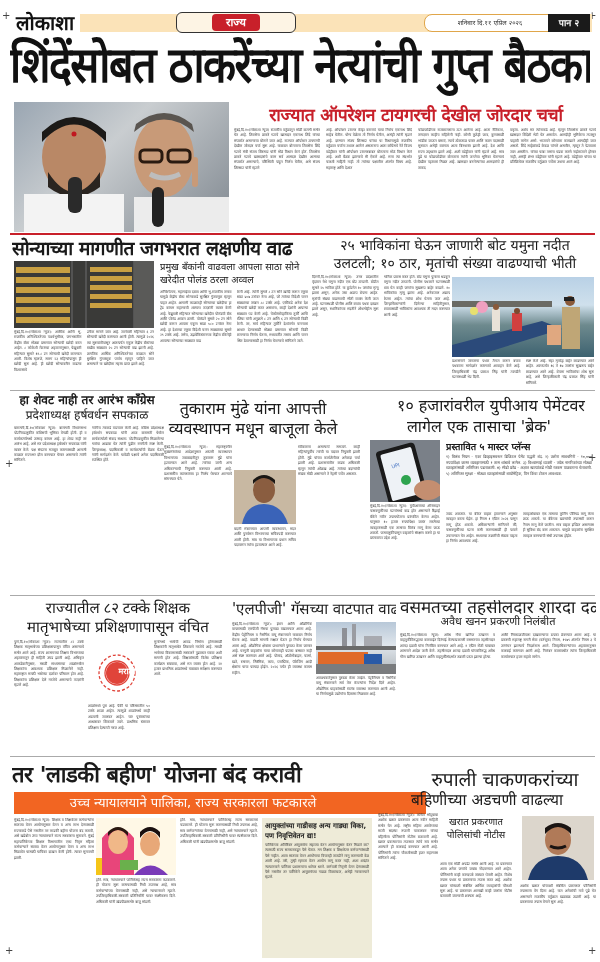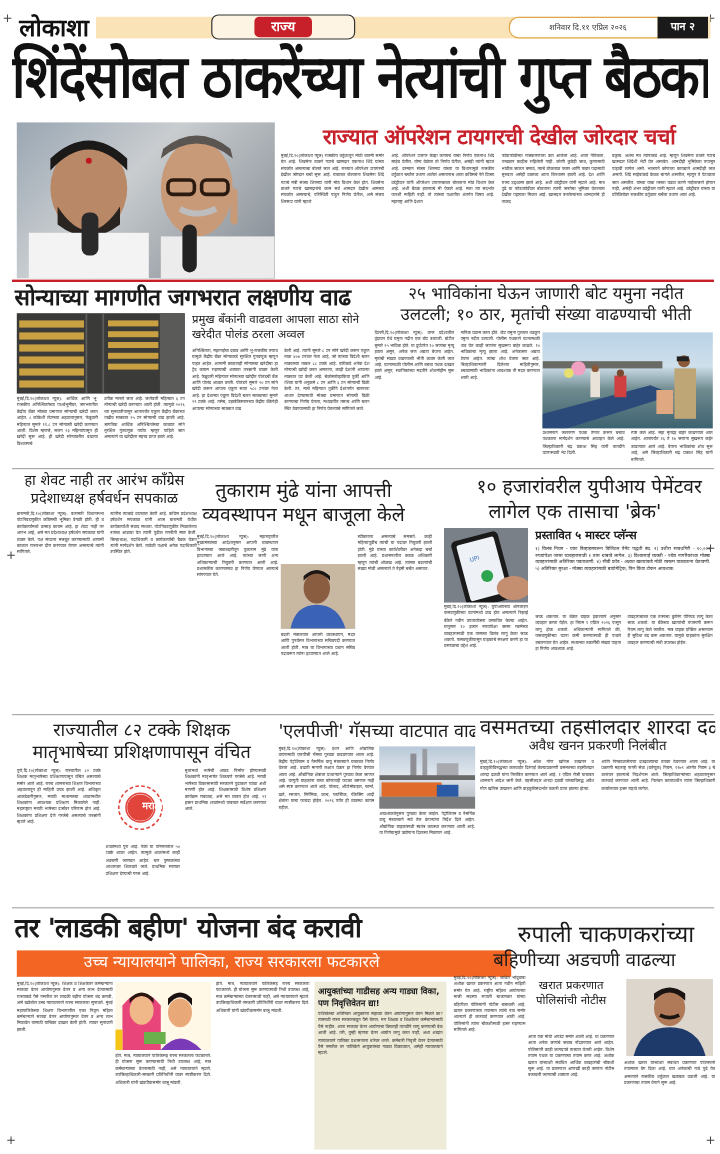--- a/index.html
+++ b/index.html
@@ -123,21 +123,21 @@
   </svg>
 </div>
 
 <div class="abs" style="left:452px;top:359px;width:142px;height:27px;display:flex;gap:5px;">
   <div class="body-text" style="flex:1;height:27px;">प्रशासनाने जलतरण पथक तैनात करून बचाव पथकाला मार्गदर्शन करण्याचे आवाहन केले आहे. जिल्हाधिकारी चंद्र प्रकाश सिंह यांनी तातडीने घटनास्थळी भेट दिली.</div>
   <div class="body-text" style="flex:1;height:27px;">स्पष्ट केले आहे. सहा मृतदेह बाहेर काढण्यात आले आहेत. आतापर्यंत १६ ते १७ जणांना सुखरूप बाहेर काढण्यात आले आहे. बेपत्ता भाविकांचा शोध सुरू आहे, असे जिल्हाधिकारी चंद्र प्रकाश सिंह यांनी सांगितले.</div>
 </div>
 
 <div class="rule" style="left:10px;top:390px;width:585px;background:#aaa;"></div>
 
-<div class="abs hl" style="left:12px;top:392px;width:150px;font-size:12px;line-height:16px;font-weight:normal;">हा शेवट नाही तर आरंभ काँग्रेस</div>
+<div class="abs hl" style="left:12px;top:392px;width:150px;font-size:12px;line-height:16px;font-weight:bold;">हा शेवट नाही तर आरंभ काँग्रेस</div>
 <div class="abs hl" style="left:12px;top:407px;width:150px;font-size:12px;line-height:16px;font-weight:normal;">प्रदेशाध्यक्ष हर्षवर्धन सपकाळ</div>
 
 <div class="abs" style="left:14px;top:426px;width:150px;height:164px;display:flex;gap:5px;">
   <div class="body-text" style="flex:1;height:164px;">बारामती,दि.१०(लोकाशा न्यूज): बारामती विधानसभा पोटनिवडणुकीत काँग्रेसची भूमिका वेगळी होती. ही व कार्यकर्त्यांमध्ये उत्साह कायम आहे. हा शेवट नाही तर आरंभ आहे, असे मत प्रदेशाध्यक्ष हर्षवर्धन सपकाळ यांनी व्यक्त केले. पक्ष संघटना मजबूत करण्यासाठी आगामी काळात राज्यभर दौरा करण्यात येणार असल्याचे त्यांनी सांगितले.</div>
   <div class="body-text" style="flex:1;height:164px;">त्यांनीच त्याकडे वाटचाल केली आहे. काँग्रेस प्रदेशाध्यक्ष हर्षवर्धन सपकाळ यांनी आज बारामती येथील कार्यकर्त्यांशी संवाद साधला. पोटनिवडणुकीत मिळालेल्या मतांचा आढावा घेत त्यांनी पुढील रणनीती स्पष्ट केली. जिल्हाध्यक्ष, पदाधिकारी व कार्यकर्त्यांची बैठक घेऊन त्यांनी मार्गदर्शन केले. यावेळी पक्षाचे अनेक पदाधिकारी उपस्थित होते.</div>
 </div>
 
 <span class="crop-mark" style="left:5px;top:458px;">+</span>
 
 <div class="abs hl" style="left:168px;top:398px;width:170px;font-size:16px;line-height:22px;font-weight:normal;">तुकाराम मुंढे यांना आपत्ती</div>
@@ -187,21 +187,21 @@
 
 <div class="abs" style="left:446px;top:512px;width:148px;height:78px;display:flex;gap:5px;">
   <div class="body-text" style="flex:1;height:78px;">जाऊ शकतात. या बँकेत ग्राहक हवाल्याने अनुसार व्यवहार करता येईल. हा नियम १ एप्रिल २०२६ पासून लागू होऊ शकतो. अधिकाऱ्यांनी सांगितले की, फसवणुकीच्या घटना कमी करण्यासाठी ही पावले उचलण्यात येत आहेत. सध्याच्या तक्रारींची संख्या पाहता हा निर्णय आवश्यक आहे.</div>
   <div class="body-text" style="flex:1;height:78px;">व्यवहारांबाबत एक तासाचा कुलिंग पीरियड लागू केला जाऊ शकतो. या बँकेच्या खात्यांची तपासणी करून नियम लागू केले जातील. मात्र ग्राहक इच्छित असल्यास ही सुविधा बंद करू शकतात. यामुळे ग्राहकांना सुरक्षित व्यवहार करण्याची संधी उपलब्ध होईल.</div>
 </div>
 
 <span class="crop-mark" style="left:588px;top:452px;">+</span>
 
 <div class="rule" style="left:10px;top:595px;width:585px;background:#aaa;"></div>
 
-<div class="abs hl" style="left:14px;top:598px;width:208px;font-size:15px;line-height:20px;font-weight:normal;">राज्यातील ८२ टक्के शिक्षक</div>
+<div class="abs hl" style="left:14px;top:598px;width:208px;font-size:15px;line-height:20px;font-weight:normal;font-family:Liberation Serif, serif;">राज्यातील ८२ टक्के शिक्षक</div>
 <div class="abs hl" style="left:14px;top:617px;width:208px;font-size:15px;line-height:20px;font-weight:normal;">मातृभाषेच्या प्रशिक्षणापासून वंचित</div>
 
 <div class="abs" style="left:14px;top:640px;width:70px;height:112px;">
   <div class="body-text" style="width:70px;height:112px;">पुणे,दि.१०(लोकाशा न्यूज): राज्यातील ८२ टक्के शिक्षक मातृभाषेच्या प्रशिक्षणापासून वंचित असल्याचे समोर आले आहे. राज्य शासनाच्या शिक्षण विभागाच्या अहवालातून ही माहिती उघड झाली आहे. अधिकृत आकडेवारीनुसार, मराठी माध्यमाच्या शाळांमधील शिक्षकांना आवश्यक प्रशिक्षण मिळालेले नाही. महाराष्ट्रात मराठी भाषेच्या दर्जावर परिणाम होत आहे. शिक्षकांना प्रशिक्षण देणे गरजेचे असल्याचे तज्ज्ञांनी म्हटले आहे.</div>
 </div>
 
 <div class="abs" style="left:92px;top:648px;width:50px;height:50px;">
   <svg width="50" height="50" viewBox="0 0 50 50">
     <g fill="none" stroke="#e0443a" stroke-width="1.3">
       <circle cx="25" cy="25" r="18" stroke-dasharray="3 2"></circle>

